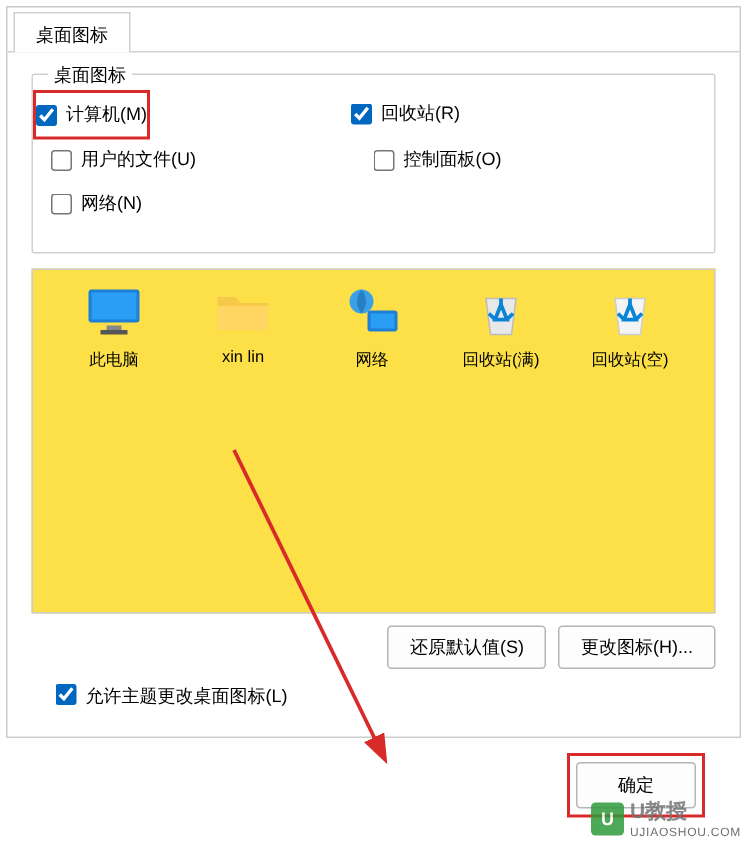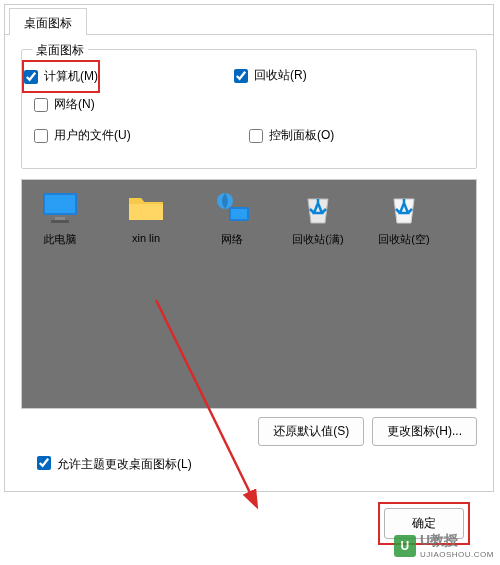--- a/index.html
+++ b/index.html
@@ -65,23 +65,23 @@
   accent-color: #0067c0;
 }
 .highlight-box {
   border: 2px solid #d92a2a;
   padding: 6px 0;
   margin: -8px -12px 4px -12px;
   width: fit-content;
 }
 .icon-panel {
   border: 1px solid #ccc;
-  background: #737373;
+  background: #fde047;
   height: 230px;
-  padding: 10px 8px;
+  padding: 10px 24px;
 }
 .icon-grid {
   display: flex;
   gap: 26px;
   flex-wrap: wrap;
 }
 .icon-item {
   width: 60px;
   text-align: center;
   font-size: 11px;
@@ -160,35 +160,35 @@
         </div>
       </div>
 
       <div class="check-row" style="margin-top:-30px; margin-left:200px;">
         <div class="check-item">
           <input type="checkbox" checked="" style="">
           <label>回收站(R)</label>
         </div>
       </div>
 
+      <div class="check-row" style="margin-top:14px;">
+        <div class="check-item">
+          <input type="checkbox" style="">
+          <label>用户的文件(U)</label>
+        </div>
+        <div class="check-item">
+          <input type="checkbox" style="">
+          <label>控制面板(O)</label>
+        </div>
+      </div>
+
       <div class="check-row">
         <div class="check-item">
           <input type="checkbox" style="">
           <label>网络(N)</label>
-        </div>
-      </div>
-
-      <div class="check-row" style="margin-top:14px;">
-        <div class="check-item">
-          <input type="checkbox" style="">
-          <label>用户的文件(U)</label>
-        </div>
-        <div class="check-item">
-          <input type="checkbox" style="">
-          <label>控制面板(O)</label>
         </div>
       </div>
     </div>
 
     <div class="icon-panel">
       <div class="icon-grid">
         <div class="icon-item">
           <div class="ic">
             <svg width="38" height="34" viewBox="0 0 38 34">
                 <rect x="2" y="2" width="34" height="22" rx="2" fill="#1e7fd6"></rect>

